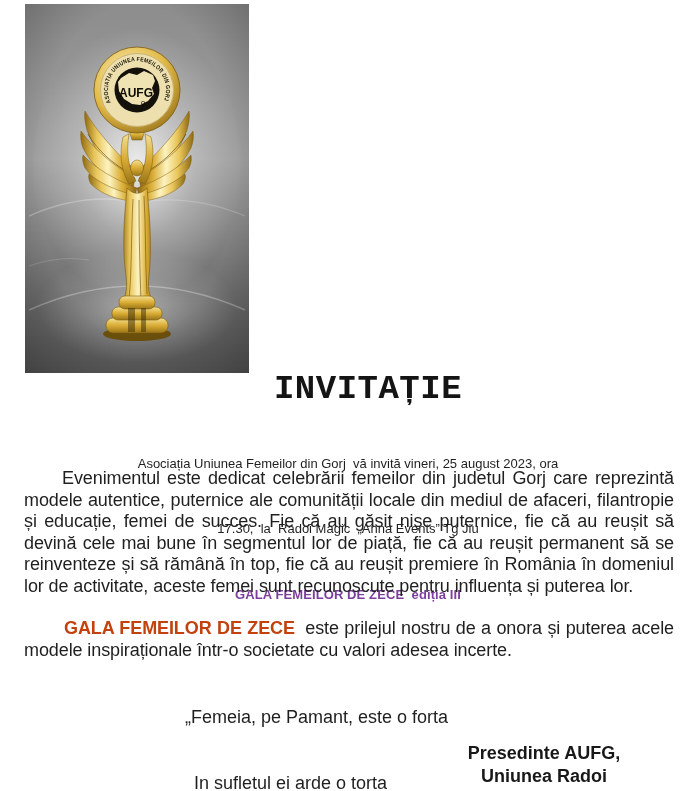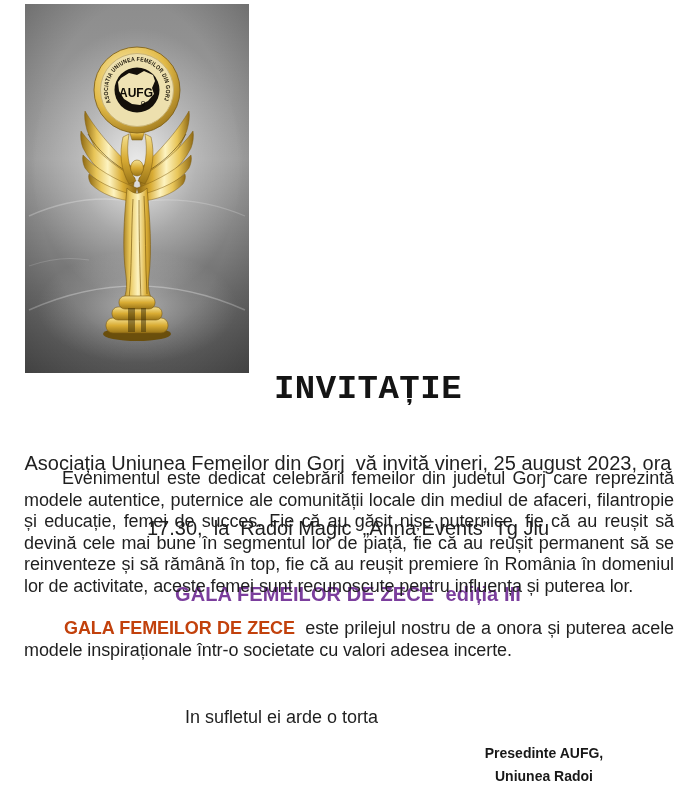--- a/index.html
+++ b/index.html
@@ -9,41 +9,41 @@
   }
   .photo{position:absolute;left:25px;top:4px;width:224px;height:369px;}
   .photo svg{display:block;}
   .title{
     position:absolute;left:0;top:369px;width:100%;margin:0;
     text-align:center;font-family:Liberation Mono, monospace;font-weight:bold;
     font-size:34px;line-height:40px;color:#141414;letter-spacing:.5px;padding-left:20px;
   }
   .intro{
     position:absolute;left:0;top:410px;width:100%;text-align:center;
-    font-size:20px;line-height:21.5px;color:#1f1f1f;white-space:pre;
+    font-size:13px;line-height:21.5px;color:#1f1f1f;white-space:pre;
   }
   .gala-line{
     font-weight:bold;color:#7b3e9d;margin-top:2px;letter-spacing:.1px;
   }
   .para{
     position:absolute;left:24px;width:650px;margin:0;
     font-size:18px;line-height:21.6px;color:#1f1f1f;
     text-align:justify;letter-spacing:-.1px;
   }
   .p1{top:468px;text-indent:38px;}
   .p2{top:618px;text-indent:40px;}
   .gala-inline{font-weight:bold;color:#c2410c;padding-right:5px;}
   .poem{
     position:absolute;left:185px;top:662px;
     font-size:18px;line-height:22px;color:#1f1f1f;white-space:pre;
   }
   .poem div:nth-child(n+2){padding-left:9px;}
   .signature{
     position:absolute;right:44px;top:742px;width:216px;text-align:center;
-    font-size:14px;line-height:22.5px;font-weight:bold;color:#181818;
+    font-size:18px;line-height:22.5px;font-weight:bold;color:#181818;
   }
 </style>
 </head>
 <body>
 
 <div class="page">
 
   <div class="photo">
     <svg width="224" height="369" viewBox="0 0 224 369">
       <defs>
@@ -155,20 +155,21 @@
     <div>Asociația Uniunea Femeilor din Gorj  vă invită vineri, 25 august 2023, ora</div>
     <div>17.30,  la  Radoi Magic  „Anna Events” Tg Jiu</div>
     <div class="gala-line">GALA FEMEILOR DE ZECE  ediția III</div>
   </div>
 
   <p class="para p1">Evenimentul este dedicat celebrării femeilor din judetul Gorj care reprezintă modele autentice, puternice ale comunității locale din mediul de afaceri, filantropie și educație, femei de succes. Fie că au găsit nișe puternice, fie că au reușit să devină cele mai bune în segmentul lor de piață, fie că au reușit permanent să se reinventeze și să rămână în top, fie că au reușit premiere în România în domeniul lor de activitate, aceste femei sunt recunoscute pentru influența și puterea lor.</p>
 
   <p class="para p2"><span class="gala-inline">GALA FEMEILOR DE ZECE</span><span> este prilejul nostru de a onora și puterea acele modele inspiraționale într-o societate cu valori adesea incerte.</span></p>
 
   <div class="poem">
+    <div>„Femeia, pe Pamant, este o forta</div>
     <div>In sufletul ei arde o torta</div>
     
     
   </div>
 
   <div class="signature">
     <div>Presedinte AUFG,</div>
     <div>Uniunea Radoi</div>
   </div>
 

